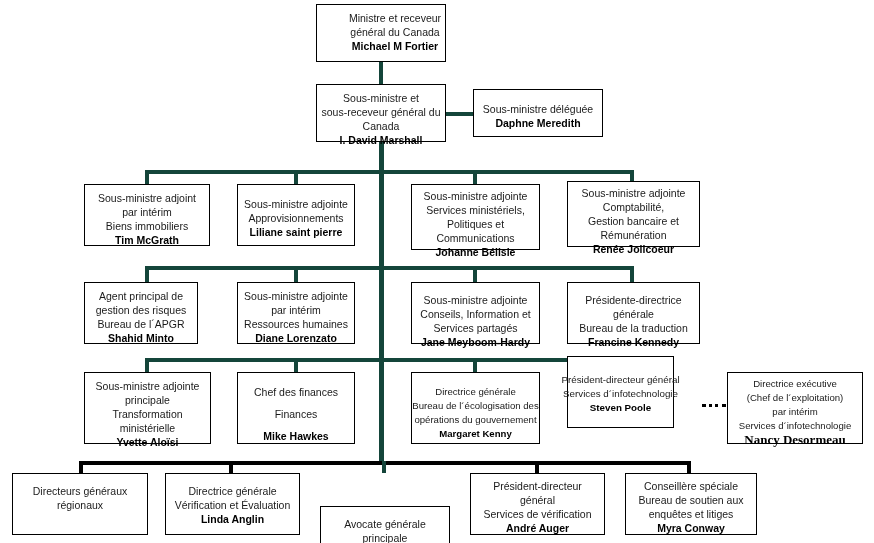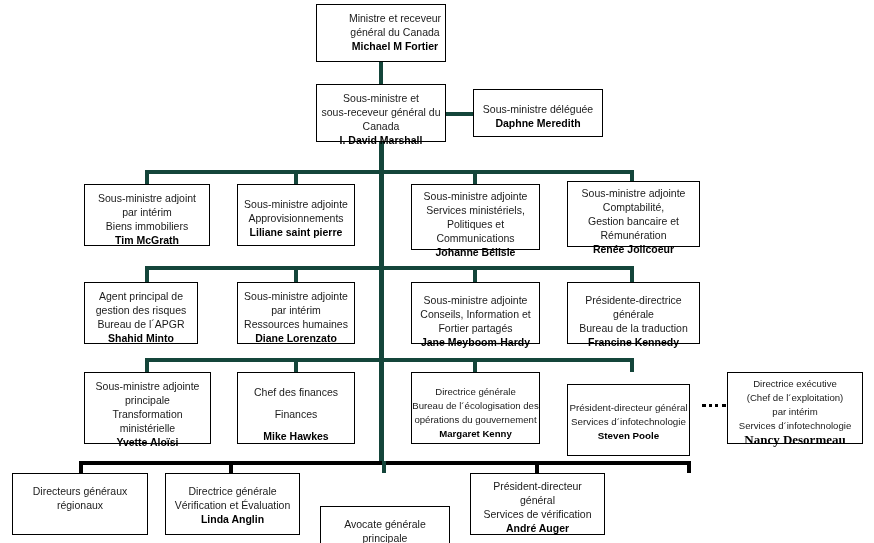--- a/index.html
+++ b/index.html
@@ -151,21 +151,21 @@
   <div class="box" style="left:237px; top:282px; width:118px; height:62px;">
     <span class="ln">Sous-ministre adjointe</span>
     <span class="ln">par intérim</span>
     <span class="ln">Ressources humaines</span>
     <span class="ln name">Diane Lorenzato</span>
   </div>
 
   <div class="box" style="left:411px; top:282px; width:129px; height:62px; padding-top:10px;">
     <span class="ln">Sous-ministre adjointe</span>
     <span class="ln">Conseils, Information et</span>
-    <span class="ln">Fortier partagés</span>
+    <span class="ln">Services partagés</span>
     <span class="ln name">Jane Meyboom-Hardy</span>
   </div>
 
   <div class="box" style="left:567px; top:282px; width:133px; height:62px; padding-top:10px;">
     <span class="ln">Présidente-directrice</span>
     <span class="ln">générale</span>
     <span class="ln">Bureau de la traduction</span>
     <span class="ln name">Francine Kennedy</span>
   </div>
 
@@ -183,21 +183,21 @@
     <span class="ln name">Mike Hawkes</span>
   </div>
 
   <div class="box" style="left:411px; top:372px; width:129px; height:72px; padding-top:12px;">
     <span class="ln" style="font-size:9.6px;">Directrice générale</span>
     <span class="ln" style="font-size:9.6px;">Bureau de l´écologisation des</span>
     <span class="ln" style="font-size:9.6px;">opérations du gouvernement</span>
     <span class="ln name" style="font-size:9.6px;">Margaret Kenny</span>
   </div>
 
-  <div class="box" style="left:567px; top:384px; width:123px; height:72px; padding-top:16px;">
+  <div class="box" style="left:567px; top:356px; width:107px; height:72px; padding-top:16px;">
     <span class="ln" style="font-size:9.8px;">Président-directeur général</span>
     <span class="ln" style="font-size:9.8px;">Services d´infotechnologie</span>
     <span class="ln name" style="font-size:9.8px;">Steven Poole</span>
   </div>
 
   <div class="box" style="left:727px; top:372px; width:136px; height:72px; padding-top:4px;align-items:center;">
     <span class="ln" style="font-size:9.6px;">Directrice exécutive</span>
     <span class="ln" style="font-size:9.6px;">(Chef de l´exploitation)</span>
     <span class="ln" style="font-size:9.6px;">par intérim</span>
     <span class="ln" style="font-size:9.6px;">Services d´infotechnologie</span>
@@ -221,14 +221,20 @@
     <span class="ln name">Ellen Stensholt</span>
   </div>
 
   <div class="box" style="left:470px; top:473px; width:135px; height:62px; padding-top:5px;">
     <span class="ln">Président-directeur</span>
     <span class="ln">général</span>
     <span class="ln">Services de vérification</span>
     <span class="ln name">André Auger</span>
   </div>
 
+  <div class="box" style="left:625px; top:473px; width:132px; height:62px; padding-top:5px;">
+    <span class="ln">Conseillère spéciale</span>
+    <span class="ln">Bureau de soutien aux</span>
+    <span class="ln">enquêtes et litiges</span>
+    <span class="ln name">Myra Conway</span>
+  </div>
 
 </div>
 
 </body></html>

